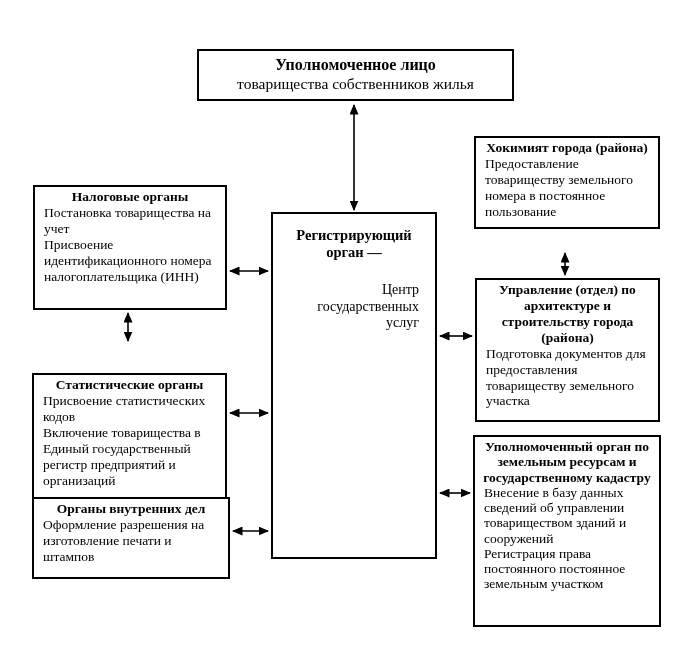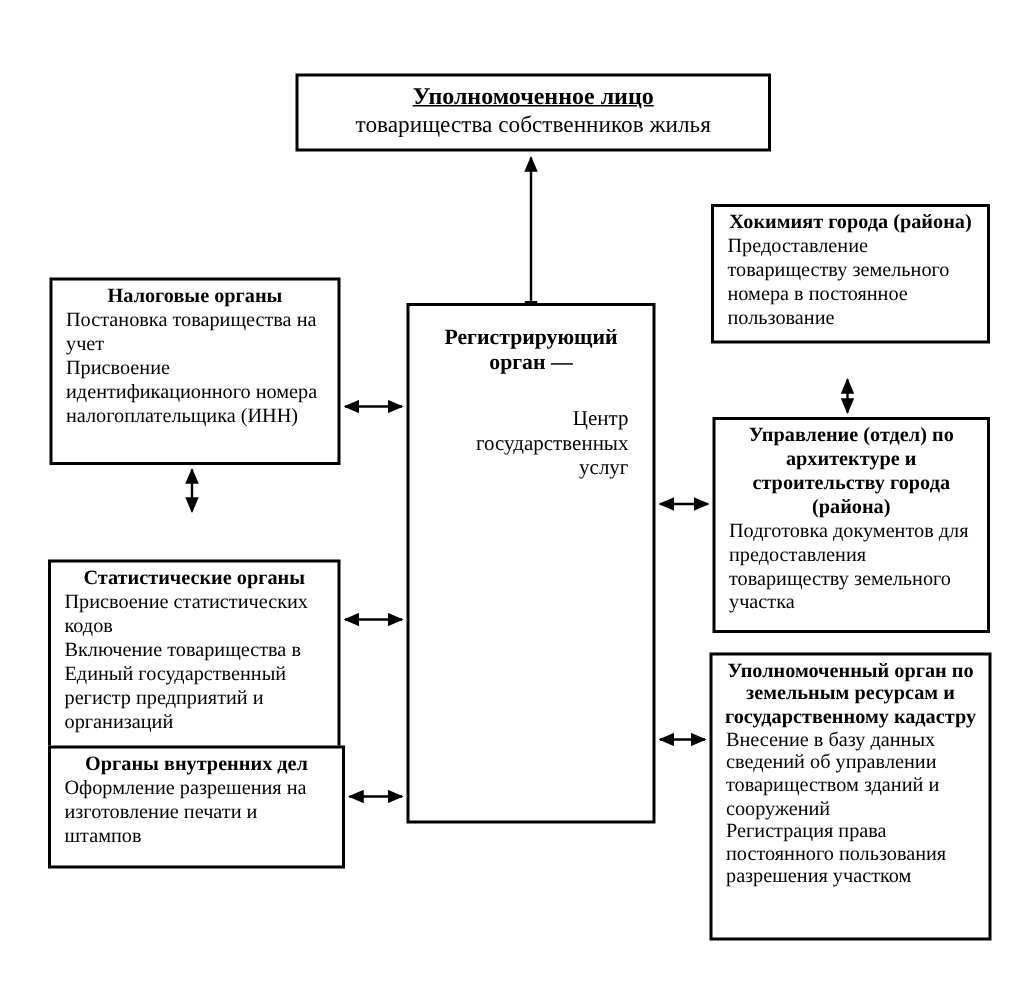--- a/index.html
+++ b/index.html
@@ -30,24 +30,24 @@
     padding: 2px 4px 0 4px;
   }
   .box .line {
     text-align: left;
     padding: 0 8px 0 9px;
   }
   .box-top {
     left: 197px; top: 49px; width: 317px; height: 52px;
     text-align: center;
   }
-  .box-top .title { font-size: 16px; padding-top: 5px; text-decoration: underline; }
+  .box-top .title { font-size: 16px; padding-top: 5px; }
   .box-top .subtitle { font-size: 15.5px; }
   .box-center {
-    left: 271px; top: 202px; width: 166px; height: 347px;
+    left: 271px; top: 212px; width: 166px; height: 347px;
     text-align: center;
   }
   .box-center .title { font-size: 14.5px; padding-top: 13px; }
   .box-center .body {
     font-size: 14px;
     padding: 0 16px;
     margin-top: 21px;
     text-align: right;
   }
   .box-tax   { left: 33px; top: 185px; width: 194px; height: 125px; }
@@ -118,16 +118,16 @@
   </div>
 
   <div class="box box-uprav">
     <div class="title">Управление (отдел) по архитектуре и строительству города (района)</div>
     <div class="line">Подготовка документов для предоставления товариществу земельного участка</div>
   </div>
 
   <div class="box box-land">
     <div class="title">Уполномоченный орган по земельным ресурсам и государственному кадастру</div>
     <div class="line">Внесение в базу данных сведений об управлении товариществом зданий и сооружений</div>
-    <div class="line">Регистрация права постоянного пользования разрешения участком</div>
+    <div class="line">Регистрация права постоянного постоянное земельным участком</div>
   </div>
 
 </div>
 
 </body></html>

